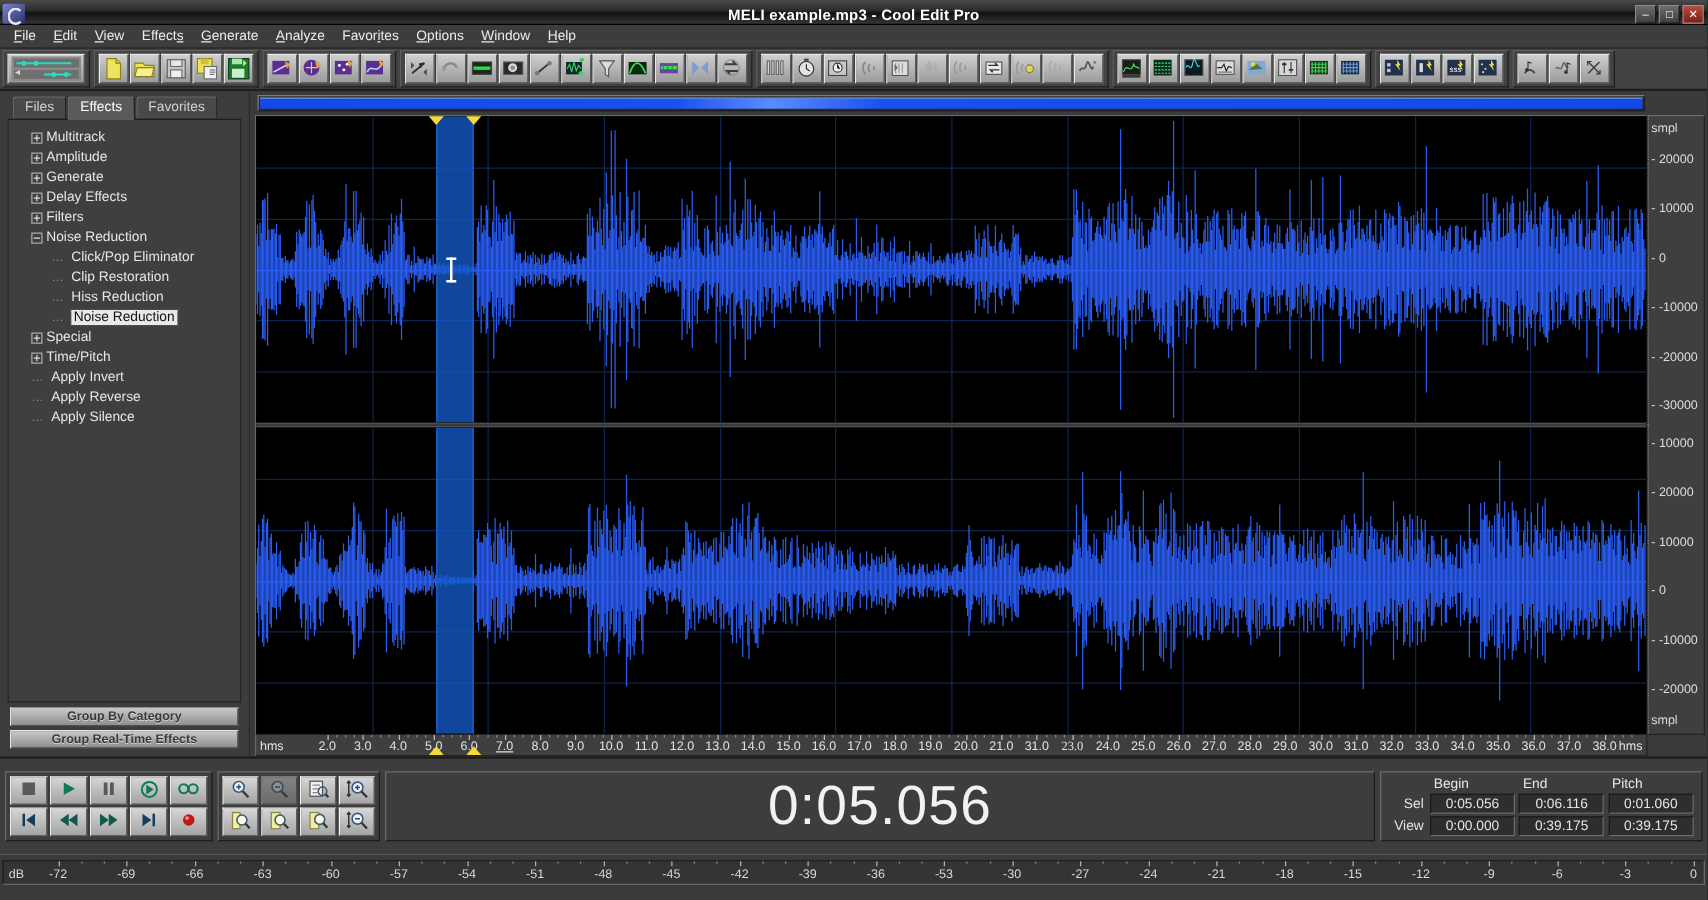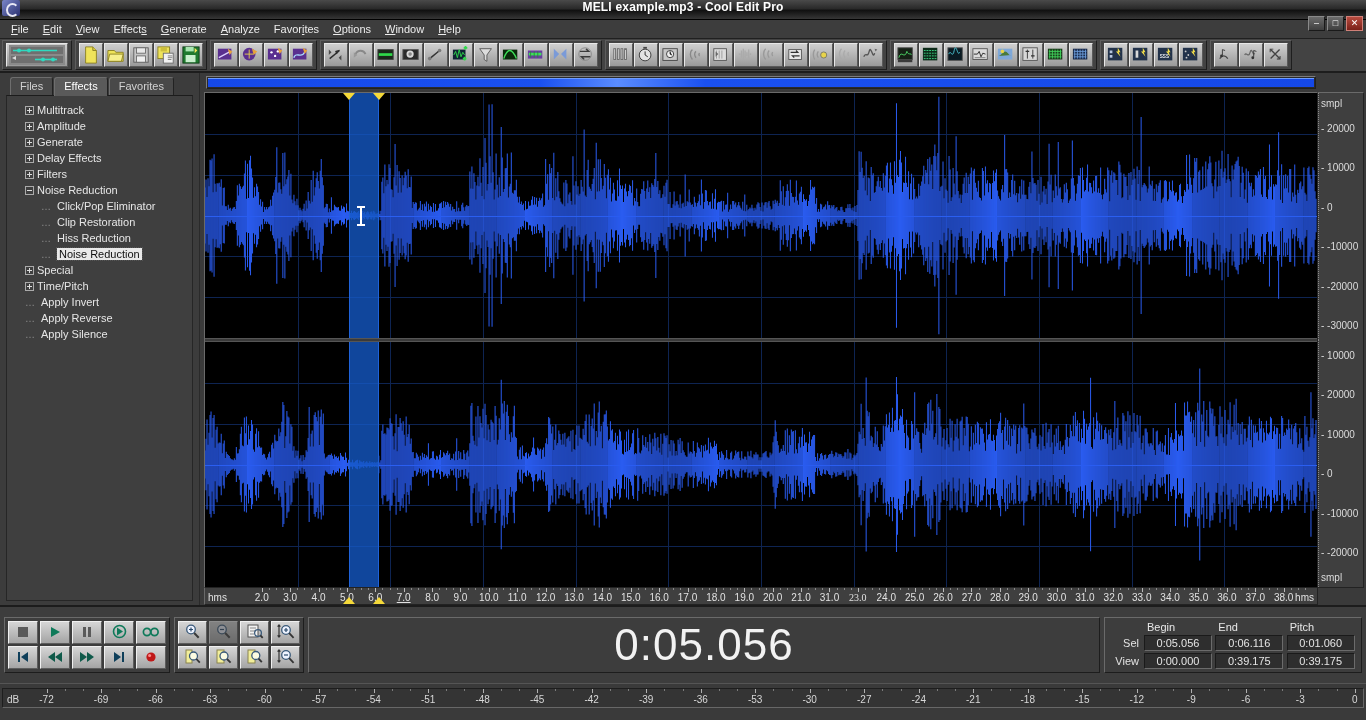--- a/index.html
+++ b/index.html
@@ -11,24 +11,23 @@
     font-family: "Liberation Sans", sans-serif;
     font-size: 11px;
     color: #e8e8e8;
     -webkit-font-smoothing: none;
   }
 
   
   #titlebar {
     height: 20px;
     background: linear-gradient(to bottom, #4a4a4a 0%, #2a2a2a 45%, #111 55%, #363636 100%);
-    display: flex; align-items: flex-start;
+    display: flex; align-items: flex-end;
     position: relative;
     border-bottom: 1px solid #000;
-    flex-direction: column;
   }
   #app-icon {
     width: 18px; height: 16px; margin-left: 2px;
     background: linear-gradient(135deg,#7a86c8,#2b3170);
     border-radius: 2px;
     position: relative; flex: none;
   }
   #app-icon::after {
     content: ""; position: absolute; left: 4px; top: 3px;
     width: 9px; height: 10px;
@@ -832,20 +831,24 @@
         </div>
         <div class="tree-row">
           <span class="tree-dots">…</span>
           <span class="tree-label">Apply Reverse</span>
         </div>
         <div class="tree-row">
           <span class="tree-dots">…</span>
           <span class="tree-label">Apply Silence</span>
         </div>
       </div>
+    <div id="side-buttons">
+      <div class="side-btn">Group By Category</div>
+      <div class="side-btn">Group Real-Time Effects</div>
+    </div>
   </div>
 
   <div id="wave-area">
     <div id="hscroll-top">
       <div id="hscroll-thumb"></div>
     </div>
     <div id="waves">
       <div id="wave-canvas-wrap">
         <div class="channel" id="chan-left">
             <div class="gridline-v" style="left: 8.33333%;"></div>

